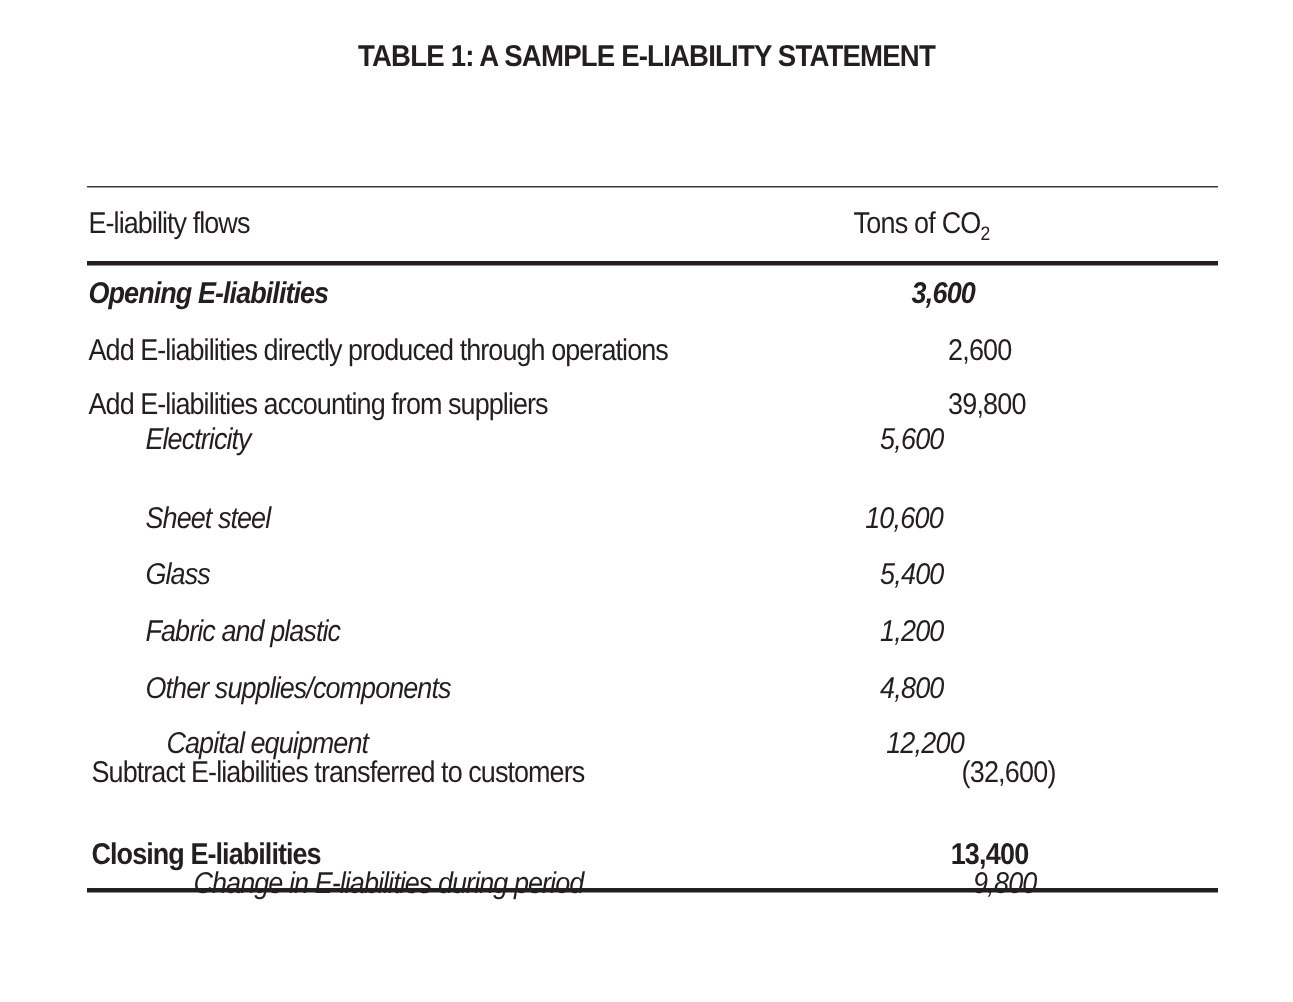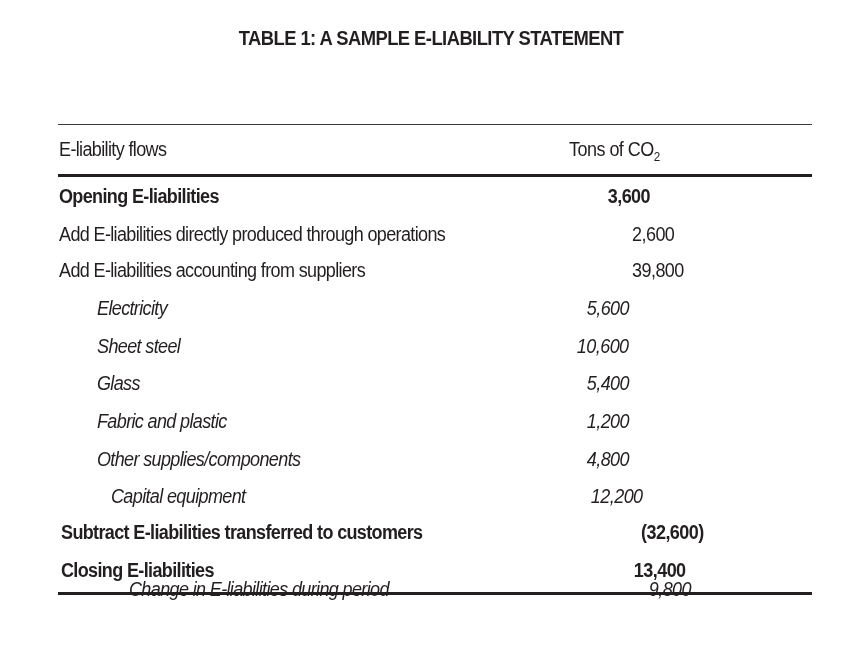--- a/index.html
+++ b/index.html
@@ -79,36 +79,36 @@
 
 <div class="rule top"></div>
 
 <div class="row" style="top:138px;">
   <span class="label" style="left:59px;">E-liability flows</span>
   <span class="val" style="right:90px;"><span>Tons of CO</span><sub>2</sub></span>
 </div>
 
 <div class="rule header"></div>
 
-<div class="row" style="top:185px;">
+<div class="row" style="top:185px;font-style:italic;">
   <span class="label bold" style="left:59px;">Opening E-liabilities</span>
   <span class="val bold" style="right:100px;">3,600</span>
 </div>
 
 <div class="row" style="top:223px;">
   <span class="label" style="left:59px;">Add E-liabilities directly produced through operations</span>
   <span class="val left-al" style="left:632px;">2,600</span>
 </div>
 
 <div class="row" style="top:259px;padding-left:33px;">
   <span class="label" style="left:59px;">Add E-liabilities accounting from suppliers</span>
   <span class="val left-al" style="left:632px;">39,800</span>
 </div>
 
-<div class="row" style="top:297px;">
+<div class="row" style="top:282px;">
   <span class="label ital" style="left:97px;">Electricity</span>
   <span class="val ital" style="right:121px;">5,600</span>
 </div>
 
 <div class="row" style="top:335px;">
   <span class="label ital" style="left:97px;">Sheet steel</span>
   <span class="val ital" style="right:121px;">10,600</span>
 </div>
 
 <div class="row" style="top:372px;">
@@ -124,21 +124,21 @@
 <div class="row" style="top:448px;text-decoration:underline;">
   <span class="label ital" style="left:97px;">Other supplies/components</span>
   <span class="val ital" style="right:121px;">4,800</span>
 </div>
 
 <div class="row" style="top:485px;margin-left:14px;">
   <span class="label ital" style="left:97px;">Capital equipment</span>
   <span class="val ital" style="right:121px;">12,200</span>
 </div>
 
-<div class="row" style="top:521px;font-weight:bold;">
+<div class="row" style="top:504px;">
   <span class="label" style="left:61px;">Subtract E-liabilities transferred to customers</span>
   <span class="val left-al" style="left:641px;">(32,600)</span>
 </div>
 
 <div class="row" style="top:559px;padding-left:36px;">
   <span class="label bold" style="left:61px;">Closing E-liabilities</span>
   <span class="val bold" style="right:100px;">13,400</span>
 </div>
 
 <div class="rule bottom"></div>

